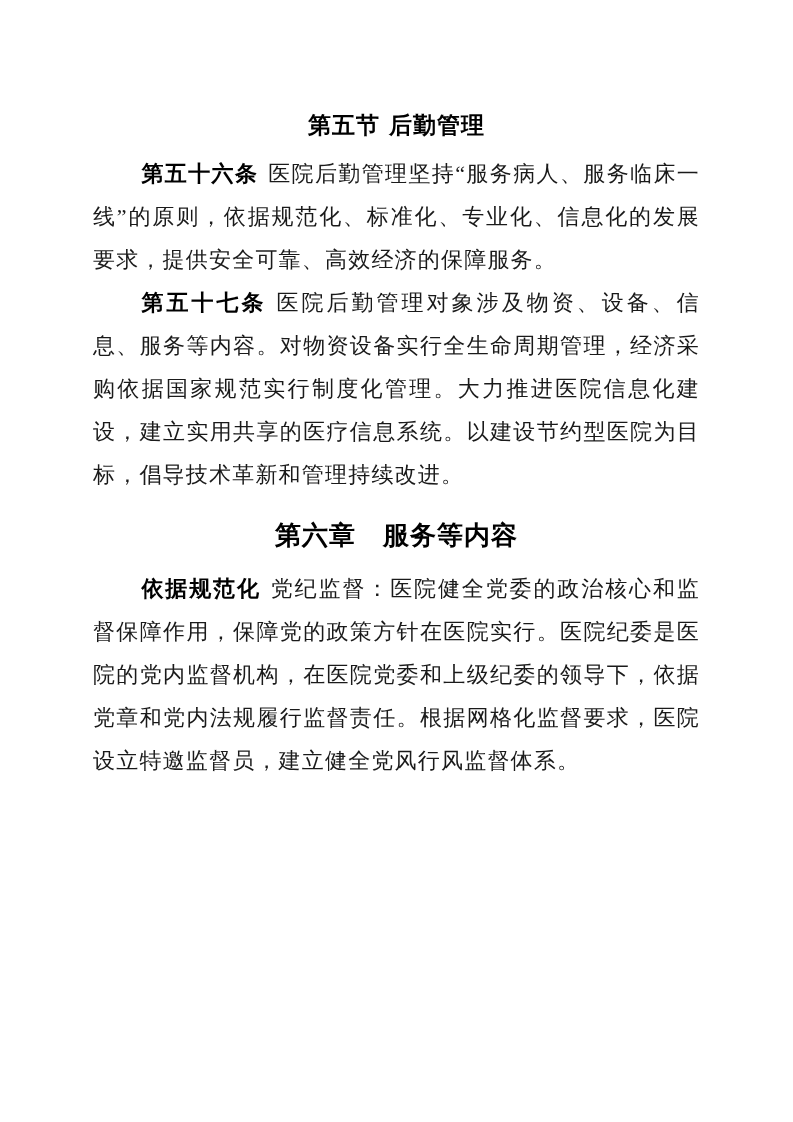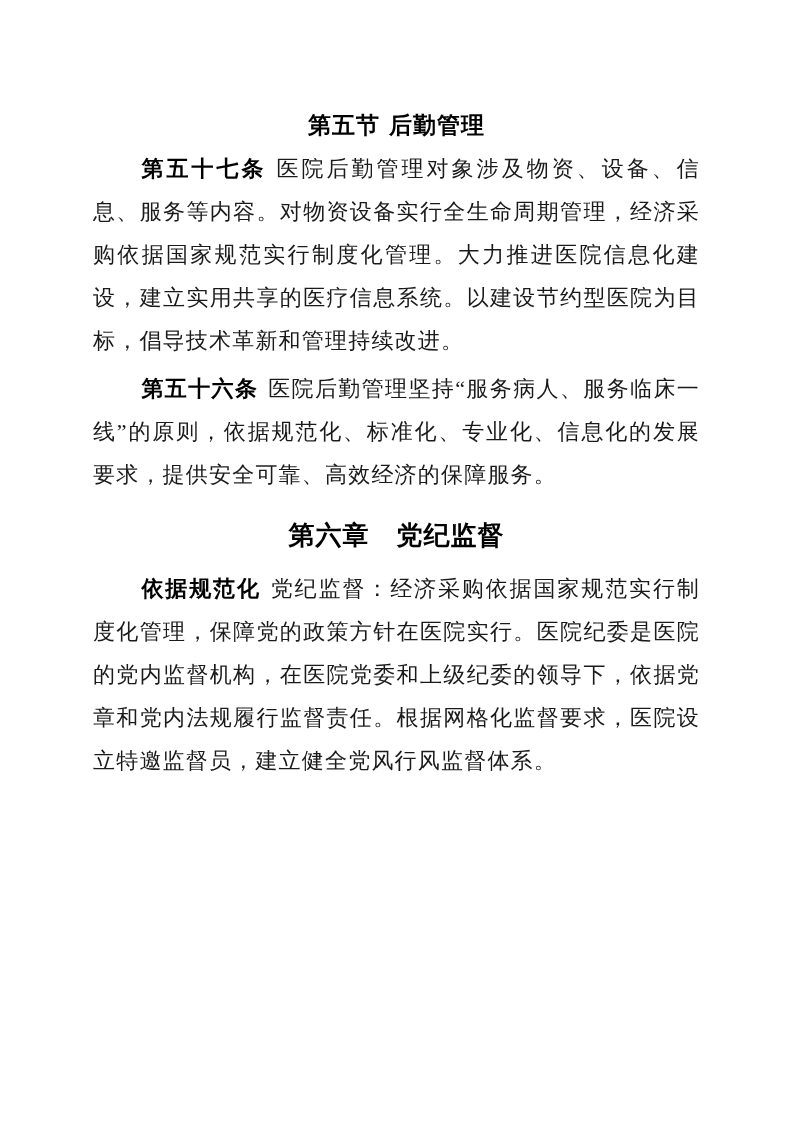--- a/index.html
+++ b/index.html
@@ -59,22 +59,22 @@
     color: #1a1a1a;
   }
 </style>
 </head>
 <body>
 
 <div class="page">
 
   <h2 class="section-heading">第五节 后勤管理</h2>
 
+  <p class="article first-after-heading"><span class="article-number">第五十六条</span><span class="article-text">医院后勤管理坚持“服务病人、服务临床一线”的原则，依据规范化、标准化、专业化、信息化的发展要求，提供安全可靠、高效经济的保障服务。</span></p>
+
   <p class="article"><span class="article-number">第五十七条</span><span class="article-text">医院后勤管理对象涉及物资、设备、信息、服务等内容。对物资设备实行全生命周期管理，经济采购依据国家规范实行制度化管理。大力推进医院信息化建设，建立实用共享的医疗信息系统。以建设节约型医院为目标，倡导技术革新和管理持续改进。</span></p>
 
-  <p class="article first-after-heading"><span class="article-number">第五十六条</span><span class="article-text">医院后勤管理坚持“服务病人、服务临床一线”的原则，依据规范化、标准化、专业化、信息化的发展要求，提供安全可靠、高效经济的保障服务。</span></p>
+  <h1 class="chapter-heading">第六章　服务等内容</h1>
 
-  <h1 class="chapter-heading">第六章　党纪监督</h1>
-
-  <p class="article"><span class="article-number">依据规范化</span><span class="article-text">党纪监督：经济采购依据国家规范实行制度化管理，保障党的政策方针在医院实行。医院纪委是医院的党内监督机构，在医院党委和上级纪委的领导下，依据党章和党内法规履行监督责任。根据网格化监督要求，医院设立特邀监督员，建立健全党风行风监督体系。</span></p>
+  <p class="article"><span class="article-number">依据规范化</span><span class="article-text">党纪监督：医院健全党委的政治核心和监督保障作用，保障党的政策方针在医院实行。医院纪委是医院的党内监督机构，在医院党委和上级纪委的领导下，依据党章和党内法规履行监督责任。根据网格化监督要求，医院设立特邀监督员，建立健全党风行风监督体系。</span></p>
 
 
 </div>
 
 </body></html>

